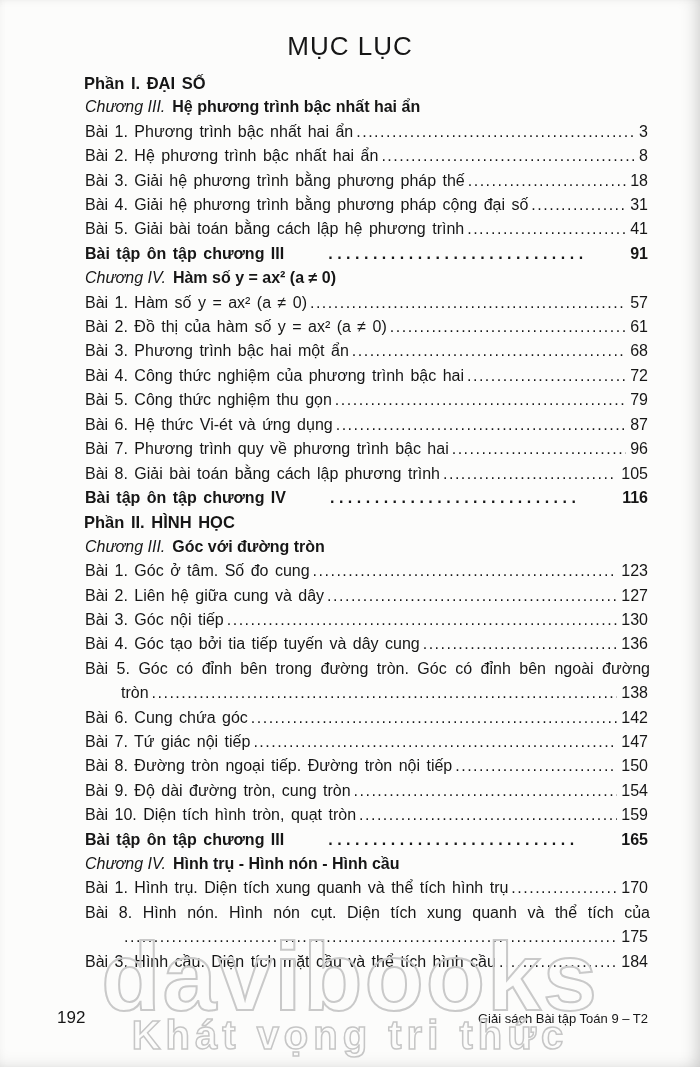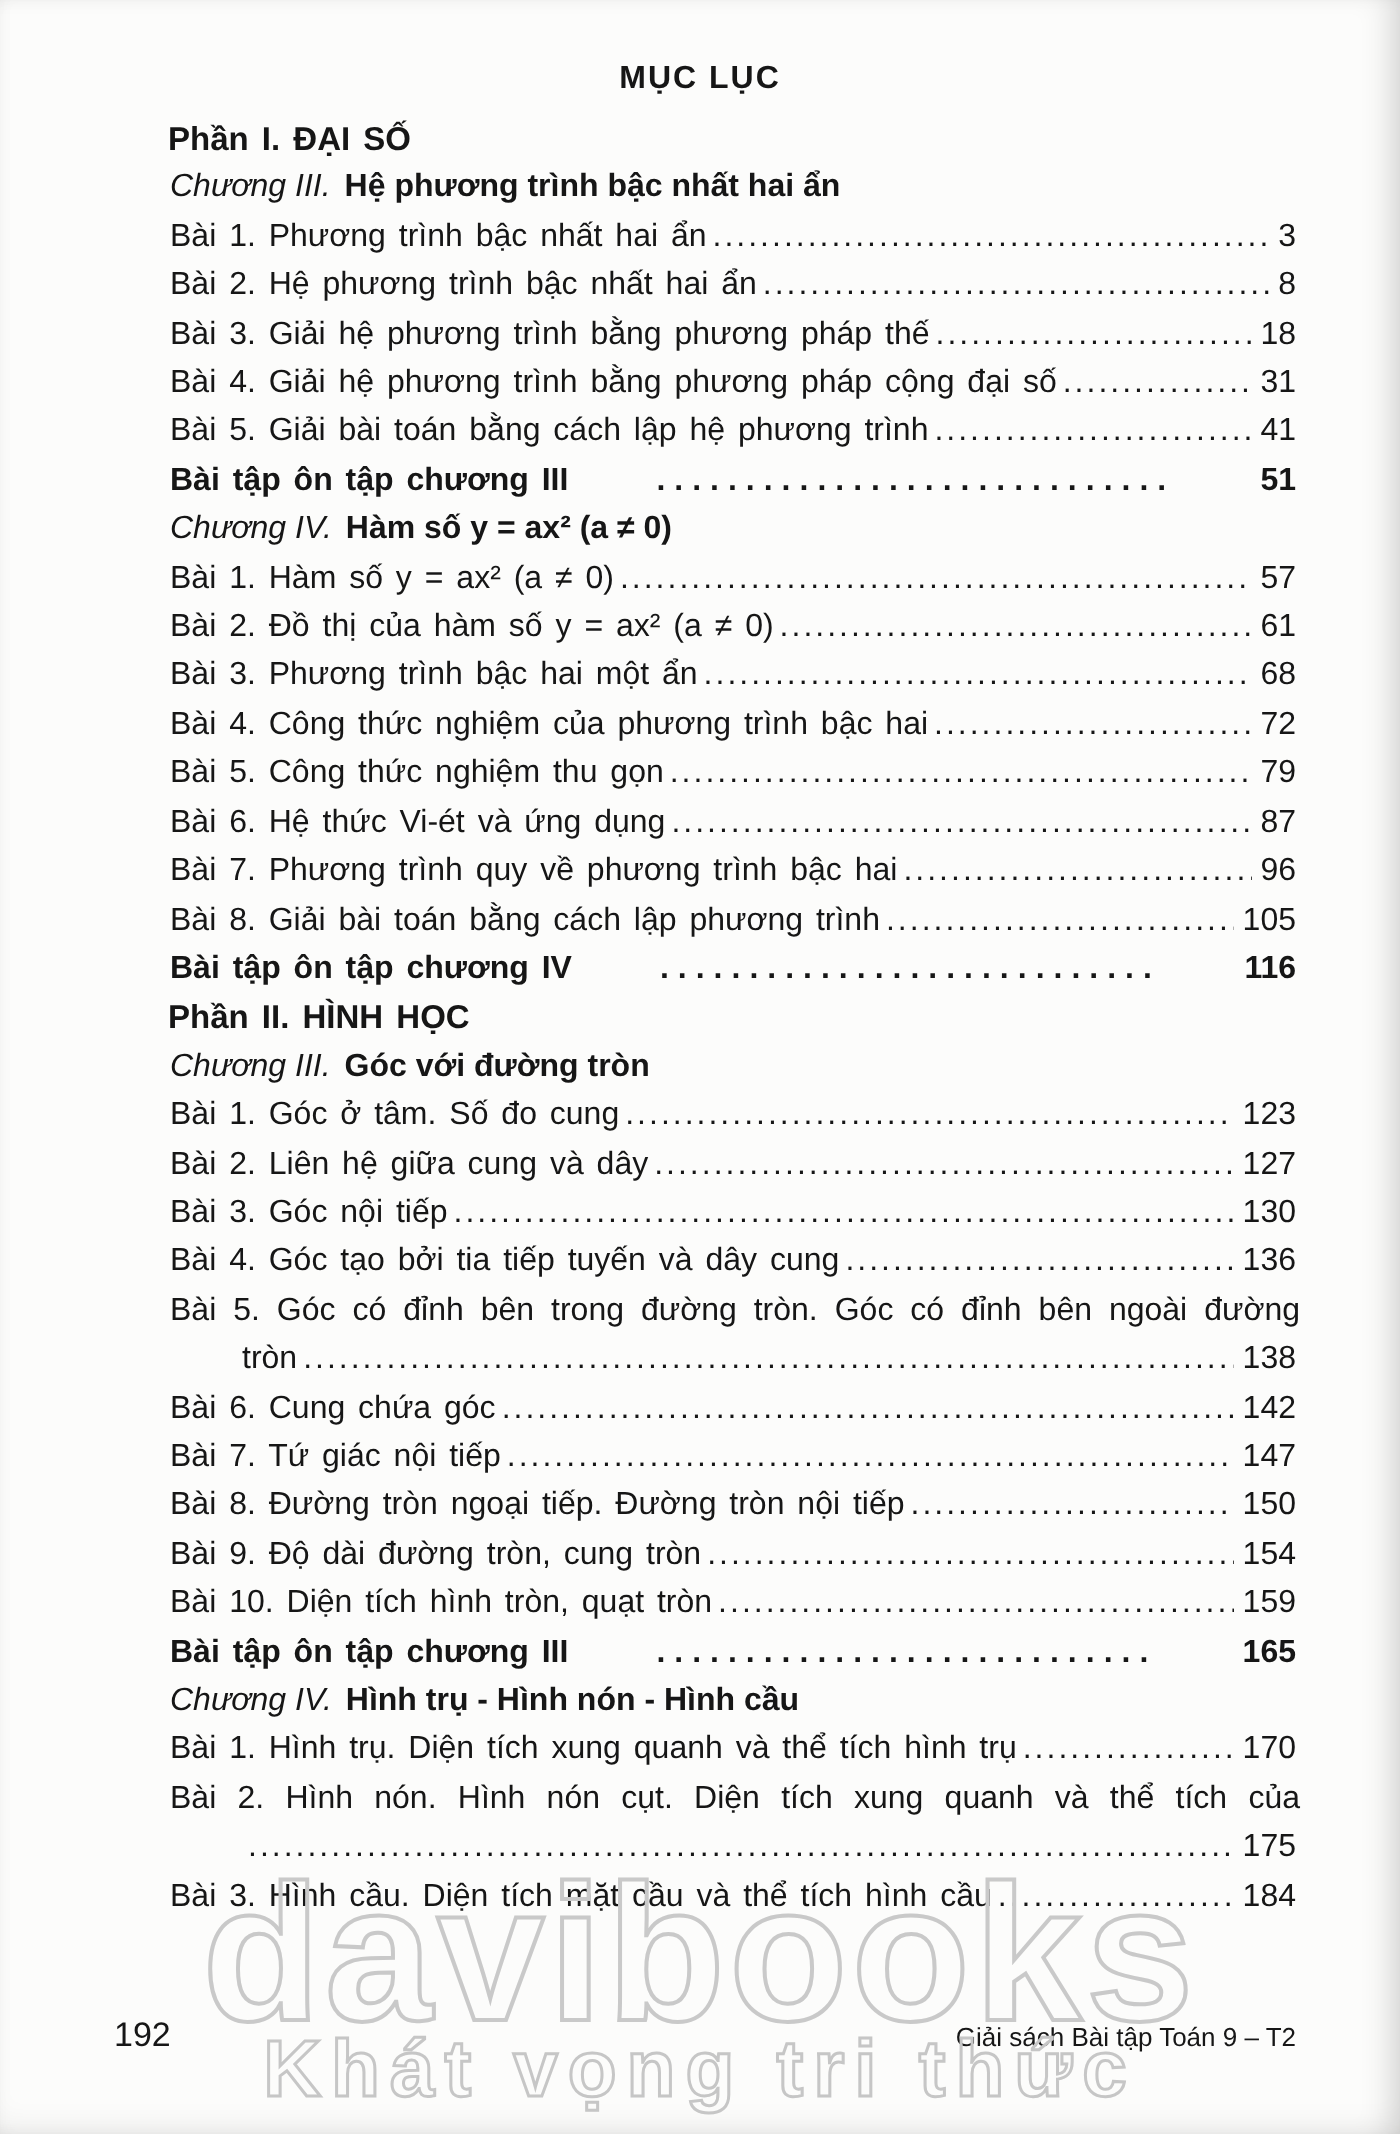--- a/index.html
+++ b/index.html
@@ -24,22 +24,22 @@
     box-shadow:
       inset -12px 0 16px -8px rgba(0,0,0,0.16),
       inset 0 -10px 16px -8px rgba(0,0,0,0.08),
       inset 4px 0 10px -6px rgba(0,0,0,0.05),
       inset 0 4px 10px -6px rgba(0,0,0,0.04);
   }
   .title {
     margin: 0;
     padding-top: 31px;
     text-align: center;
-    font-size: 16px;
-    font-weight: 700;
+    font-size: 26px;
+    font-weight: 400;
     letter-spacing: 1px;
   }
   .toc { margin-top: 9px; }
   .row {
     display: flex;
     align-items: baseline;
     line-height: 24.4px;
     font-size: 16px;
     padding-right: 52px;
     white-space: nowrap;
@@ -143,21 +143,21 @@
         <span class="pageref">31</span>
       </div>
       <div class="row entry">
         <span class="label">Bài 5. Giải bài toán bằng cách lập hệ phương trình</span>
         <span class="leader"></span>
         <span class="pageref">41</span>
       </div>
       <div class="row review">
         <span class="label">Bài tập ôn tập chương III</span>
         <span class="leader"></span>
-        <span class="pageref">51</span>
+        <span class="pageref">91</span>
       </div>
       <div class="row chapter">
         <span class="prefix">Chương IV.</span>
         <span class="ctitle">Hàm số y = ax² (a ≠ 0)</span>
       </div>
       <div class="row entry">
         <span class="label">Bài 1. Hàm số y = ax² (a ≠ 0)</span>
         <span class="leader"></span>
         <span class="pageref">57</span>
       </div>
@@ -266,21 +266,21 @@
       </div>
       <div class="row chapter">
         <span class="prefix">Chương IV.</span>
         <span class="ctitle">Hình trụ - Hình nón - Hình cầu</span>
       </div>
       <div class="row entry">
         <span class="label">Bài 1. Hình trụ. Diện tích xung quanh và thể tích hình trụ</span>
         <span class="leader"></span>
         <span class="pageref">170</span>
       </div>
-      <div class="row entry wrap1"><span class="label-justify">Bài 2. Hình nón. Hình nón cụt. Diện tích xung quanh và thể tích của</span></div>
+      <div class="row entry wrap1"><span class="label-justify">Bài 8. Hình nón. Hình nón cụt. Diện tích xung quanh và thể tích của</span></div>
       <div class="row entry cont">
         <span class="leader"></span>
         <span class="pageref">175</span>
       </div>
       <div class="row entry">
         <span class="label">Bài 3. Hình cầu. Diện tích mặt cầu và thể tích hình cầu</span>
         <span class="leader"></span>
         <span class="pageref">184</span>
       </div>
     </div>

